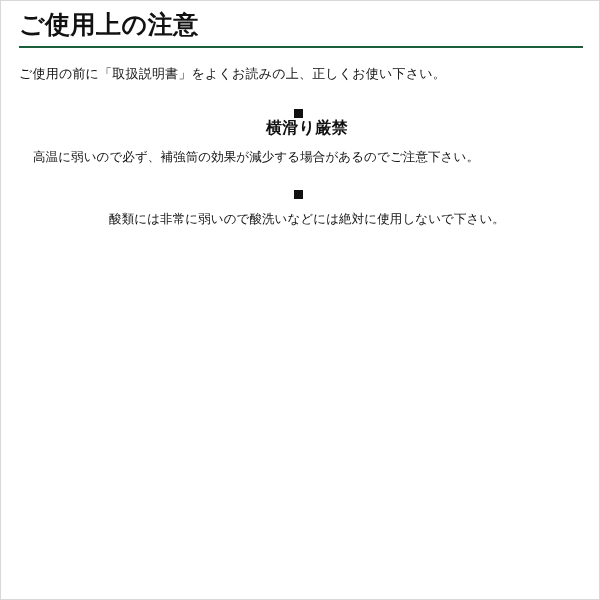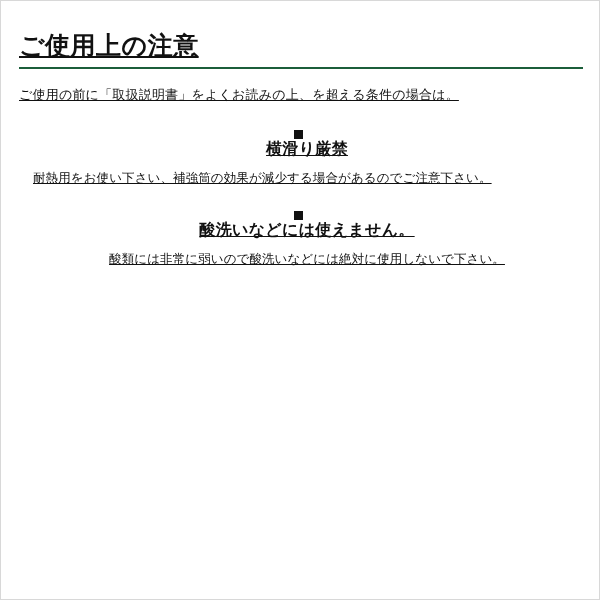--- a/index.html
+++ b/index.html
@@ -18,23 +18,22 @@
     position: relative;
     width: 600px;
     height: 600px;
     box-sizing: border-box;
     border: 1px solid #d8d8d8;
     background: #ffffff;
   }
   .content {
     position: absolute;
     left: 18px;
-    top: 31px;
+    top: 10px;
     right: 18px;
-    text-decoration: underline;
   }
   .page-title {
     font-size: 25px;
     font-weight: bold;
     letter-spacing: 0.5px;
     color: #111111;
     line-height: 1.15;
     margin: 0 0 6px 0;
   }
   .title-rule {
@@ -89,41 +88,40 @@
 </style>
 </head>
 <body>
 
 <div class="page">
   <div class="content">
 
     <h1 class="page-title">ご使用上の注意</h1>
     <div class="title-rule" style="background: rgb(27, 94, 58);"></div>
 
-    <p class="lead">ご使用の前に「取扱説明書」をよくお読みの上、を超える条件の場合は。</p>
+    <p class="lead">ご使用の前に「取扱説明書」をよくお読みの上、正しくお使い下さい。</p>
 
     <div class="section sec-1">
       <div class="section-head">
         <span class="bullet-square"></span>
         <span class="section-title">横滑り厳禁</span>
       </div>
       <div class="section-body">
-        <p class="body-line">耐熱用をお使い下さい、補強筒の効果が減少する場合があるのでご注意下さい。</p>
+        <p class="body-line">高温に弱いので必ず、補強筒の効果が減少する場合があるのでご注意下さい。</p>
       </div>
     </div>
 
     <div class="section sec-2">
       <div class="section-body">
       </div>
     </div>
 
     <div class="section sec-3">
       <div class="section-head">
         <span class="bullet-square"></span>
-        <span class="section-title">酸洗いなどには使えません。</span>
       </div>
       <div class="section-body">
         <p class="body-line">酸類には非常に弱いので酸洗いなどには絶対に使用しないで下さい。</p>
       </div>
     </div>
 
   </div>
 </div>
 
 </body></html>

